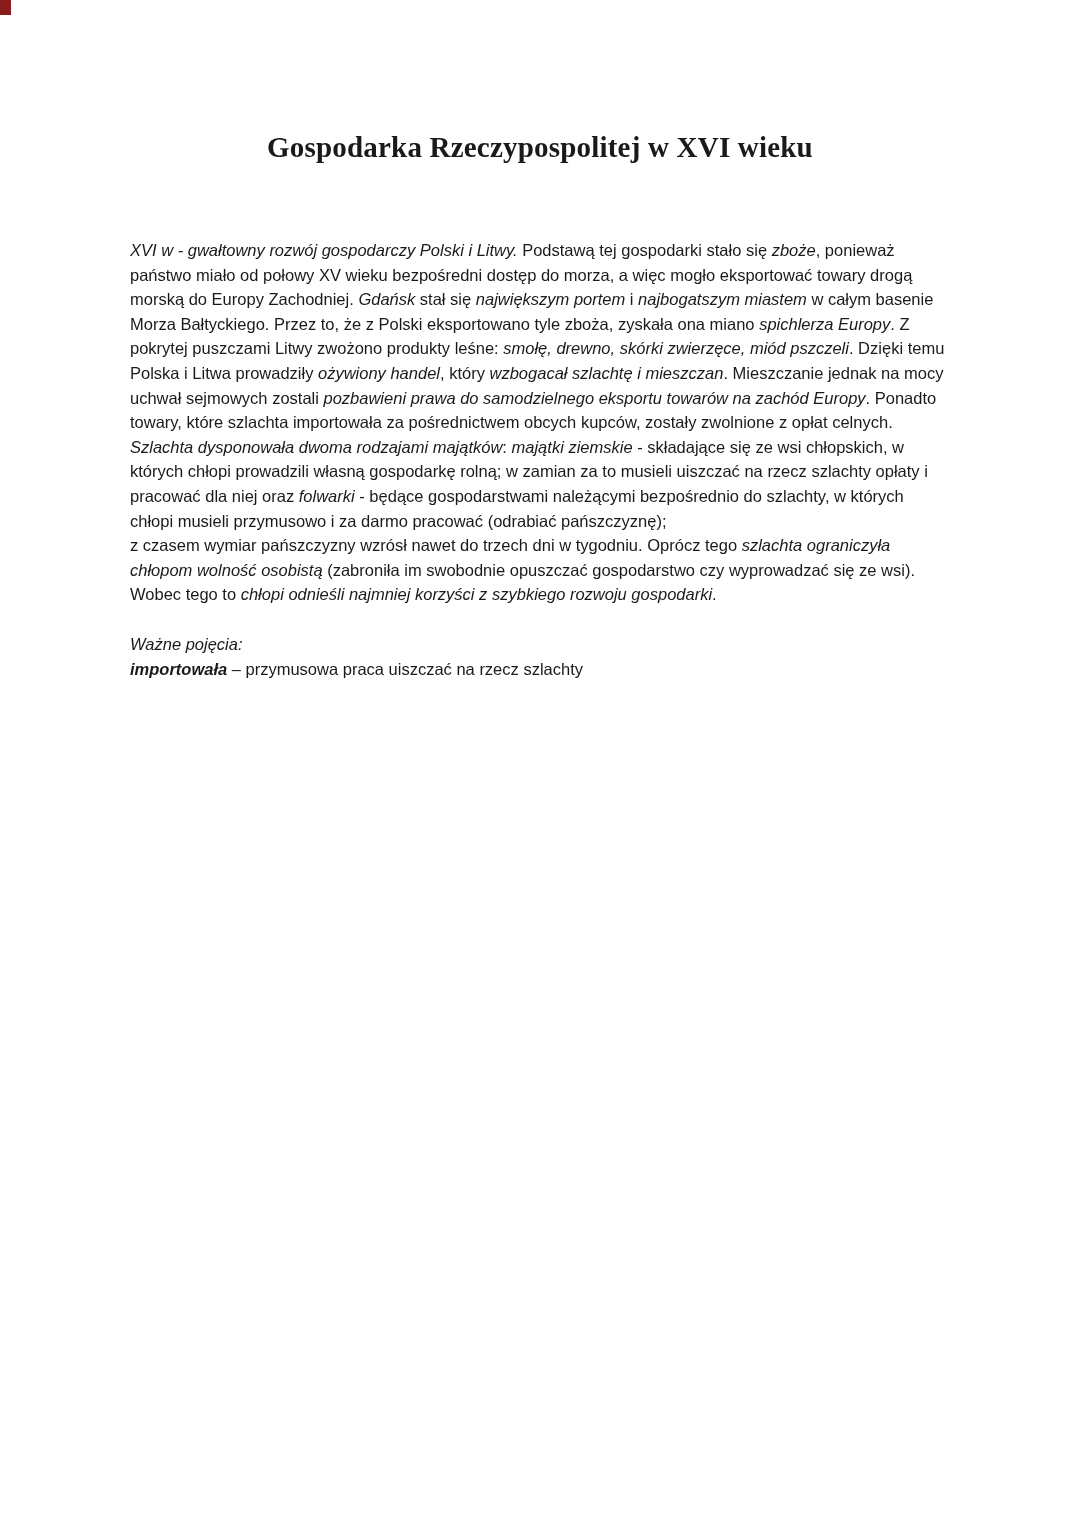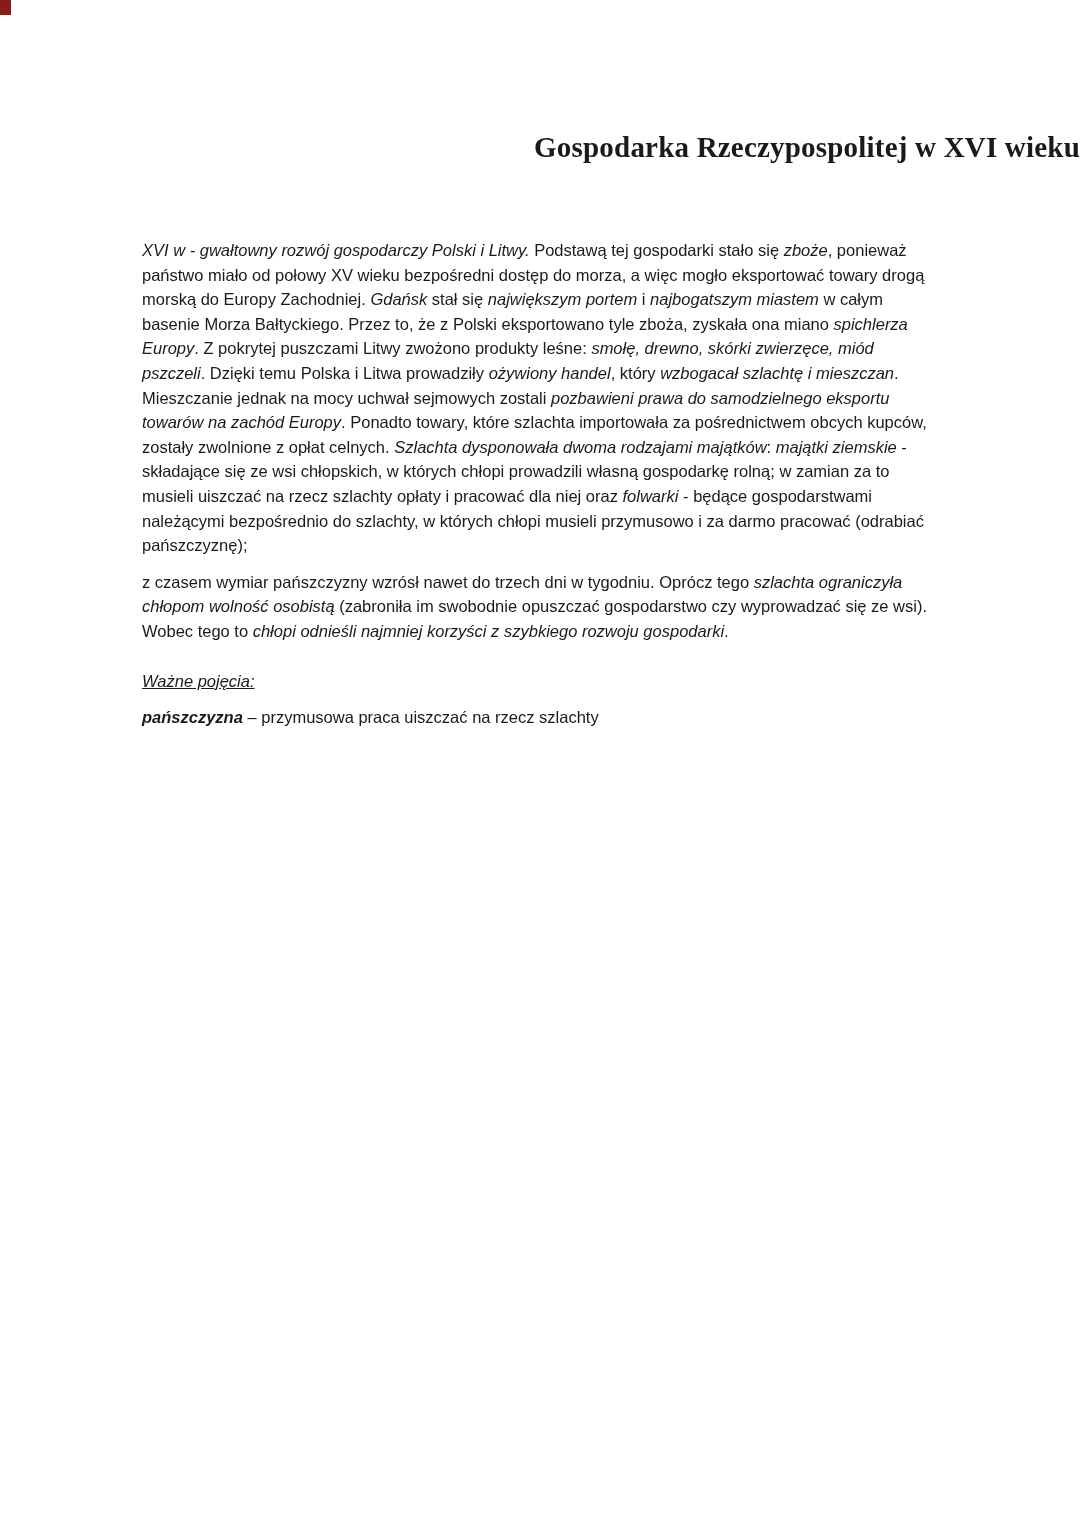--- a/index.html
+++ b/index.html
@@ -21,46 +21,46 @@
     position: absolute;
     left: 0;
     top: 0;
     width: 11px;
     height: 15px;
     background: #8b1a1a;
   }
   .title {
     margin: 0;
     padding-top: 131px;
-    text-align: right;
+    text-align: center;
     font-family: "Liberation Serif", "DejaVu Serif", serif;
     font-weight: 700;
     font-size: 29px;
     color: #1a1a1a;
     letter-spacing: 0.2px;
   }
   .content {
     width: 820px;
     margin: 74px auto 0 auto;
     font-size: 16.5px;
     line-height: 24.6px;
     text-align: left;
   }
   .para {
-    margin: 12px;
+    margin: 0;
   }
   .glossary-heading {
     margin-top: 25px;
   }
 </style>
 </head>
 <body>
 
 <div class="page">
   <div class="corner-mark"></div>
   <h1 class="title">Gospodarka Rzeczypospolitej w XVI wieku</h1>
   <div class="content">
     <p class="para"><span style="font-style: italic;">XVI w - gwałtowny rozwój gospodarczy Polski i Litwy.</span><span> Podstawą tej gospodarki stało się </span><span style="font-style: italic;">zboże</span><span>, ponieważ państwo miało od połowy XV wieku bezpośredni dostęp do morza, a więc mogło eksportować towary drogą morską do Europy Zachodniej. </span><span style="font-style: italic;">Gdańsk</span><span> stał się </span><span style="font-style: italic;">największym portem</span><span> i </span><span style="font-style: italic;">najbogatszym miastem</span><span> w całym basenie Morza Bałtyckiego. Przez to, że z Polski eksportowano tyle zboża, zyskała ona miano </span><span style="font-style: italic;">spichlerza Europy</span><span>. Z pokrytej puszczami Litwy zwożono produkty leśne: </span><span style="font-style: italic;">smołę, drewno, skórki zwierzęce, miód pszczeli</span><span>. Dzięki temu Polska i Litwa prowadziły </span><span style="font-style: italic;">ożywiony handel</span><span>, który </span><span style="font-style: italic;">wzbogacał szlachtę i mieszczan</span><span>. Mieszczanie jednak na mocy uchwał sejmowych zostali </span><span style="font-style: italic;">pozbawieni prawa do samodzielnego eksportu towarów na zachód Europy</span><span>. Ponadto towary, które szlachta importowała za pośrednictwem obcych kupców, zostały zwolnione z opłat celnych. </span><span style="font-style: italic;">Szlachta dysponowała dwoma rodzajami majątków</span><span>: </span><span style="font-style: italic;">majątki ziemskie</span><span> - składające się ze wsi chłopskich, w których chłopi prowadzili własną gospodarkę rolną; w zamian za to musieli uiszczać na rzecz szlachty opłaty i pracować dla niej oraz </span><span style="font-style: italic;">folwarki</span><span> - będące gospodarstwami należącymi bezpośrednio do szlachty, w których chłopi musieli przymusowo i za darmo pracować (odrabiać pańszczyznę);</span></p>
     <p class="para"><span>z czasem wymiar pańszczyzny wzrósł nawet do trzech dni w tygodniu. Oprócz tego </span><span style="font-style: italic;">szlachta ograniczyła chłopom wolność osobistą</span><span> (zabroniła im swobodnie opuszczać gospodarstwo czy wyprowadzać się ze wsi). Wobec tego to </span><span style="font-style: italic;">chłopi odnieśli najmniej korzyści z szybkiego rozwoju gospodarki</span><span>.</span></p>
-    <p class="para glossary-heading"><span style="font-style: italic; text-decoration: underline;">Ważne pojęcia:</span></p>
-    <p class="para"><span style="font-style: italic; font-weight: bold;">pańszczyzna</span><span> – przymusowa praca uiszczać na rzecz szlachty</span></p>
+    <p class="para glossary-heading"><span style="font-style: italic; ">Ważne pojęcia:</span></p>
+    <p class="para"><span style="font-style: italic; font-weight: bold;">importowała</span><span> – przymusowa praca uiszczać na rzecz szlachty</span></p>
   </div>
 </div>
 
 </body></html>

